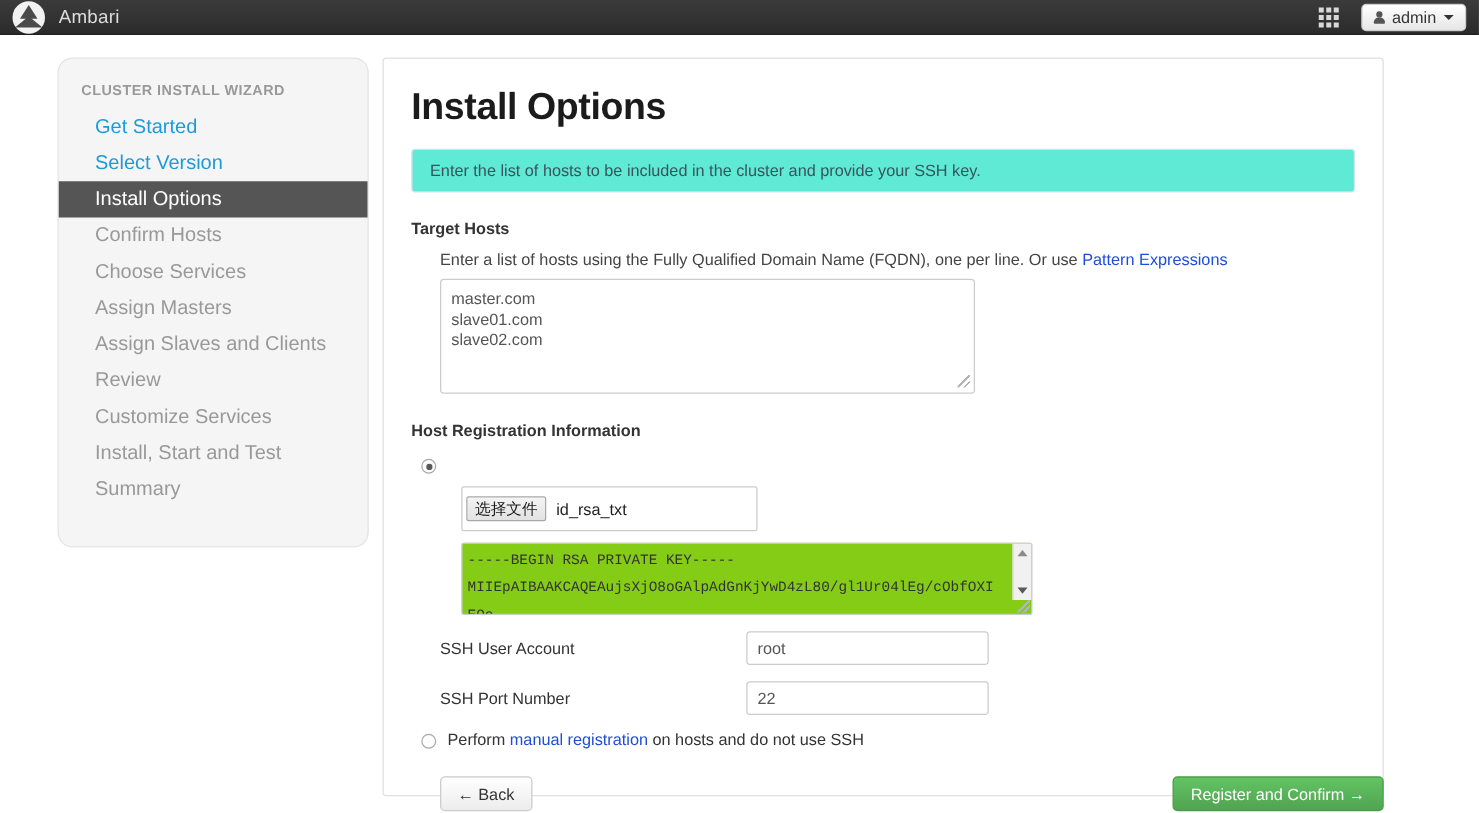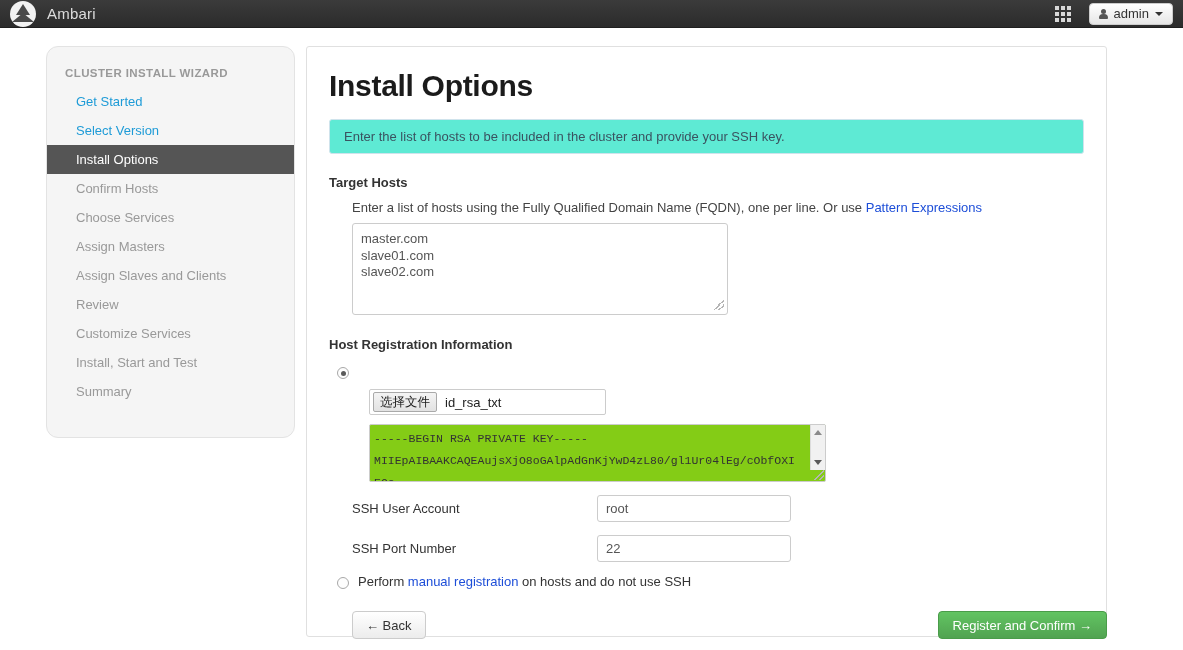--- a/index.html
+++ b/index.html
@@ -84,21 +84,21 @@
     width: 249px; height: 392px;
     background: #f5f5f5; border: 1px solid #e3e3e3; border-radius: 12px;
     padding-top: 20px;
   }
   .sidebar-title {
     font-size: 11.5px; font-weight: bold; color: #999999;
     letter-spacing: .4px; padding: 0 16px 8px 18px;
   }
   .step {
     height: 29px; line-height: 29px; padding-left: 29px;
-    font-size: 13px; color: #999999; cursor: pointer; margin-top: 0;
+    font-size: 16px; color: #999999; cursor: pointer; margin-top: 0;
   }
   .step + .step { margin-top: 0; }
   .step.link { color: #1e9bd7; }
   .step.active {
     background: #555555; color: #ffffff;
     margin-left: 0; width: 100%;
   }
   .steplist { display: flex; flex-direction: column; gap: 0; }
   .step { margin-bottom: 0; }
   .steplist .step { height: 29px; }
@@ -115,21 +115,21 @@
   }
   .alert-info {
     background: #5eead4; border: 1px solid #cfe3ec; border-radius: 3px;
     padding: 9px 14px; font-size: 13px; color: #3a5360; margin-bottom: 21px;
   }
   .section-label { font-weight: bold; font-size: 13px; color: #333; margin-bottom: 10px; }
   .helper { font-size: 13px; color: #444; padding-left: 23px; margin-bottom: 8px; }
   a.link, .link-text { color: #1d4ed8; text-decoration: none; cursor: pointer; }
 
   .hosts-area {
-    margin-left: 23px; width: 376px; height: 92px;
+    margin-left: 23px; width: 428px; height: 92px;
     border: 1px solid #cccccc; border-radius: 3px;
     font-family: "Liberation Sans", sans-serif; font-size: 13px;
     color: #555; padding: 7px 8px; resize: none; line-height: 16.5px;
     background: #fff;
   }
   .resize-corner {
     position: absolute; right: 2px; bottom: 2px; width: 10px; height: 10px;
     background:
       linear-gradient(135deg, transparent 45%, #b5b5b5 45%, #b5b5b5 55%, transparent 55%),
       linear-gradient(135deg, transparent 70%, #b5b5b5 70%, #b5b5b5 80%, transparent 80%);
@@ -145,21 +145,21 @@
     margin-right: 9px; margin-top: 3px; flex: none; position: relative; cursor: pointer;
   }
   .radio.checked::after {
     content: ""; position: absolute; left: 2.5px; top: 2.5px;
     width: 5px; height: 5px; border-radius: 50%; background: #5a5a5a;
   }
   .radio-label { font-size: 13px; color: #333; }
 
   .file-input {
     margin-left: 40px; margin-top: 10px;
-    width: 237px; height: 26px;
+    width: 237px; height: 36px;
     border: 1px solid #cccccc; background: #fff;
     display: flex; align-items: center; border-radius: 2px;
   }
   .file-btn {
     height: 20px; margin-left: 3px; padding: 0 6px;
     background-image: linear-gradient(to bottom, #f4f4f4, #e2e2e2);
     border: 1px solid #a9a9a9; border-radius: 2px;
     font-size: 12.5px; line-height: 19px; color: #1a1a1a; cursor: pointer;
     white-space: nowrap;
   }

